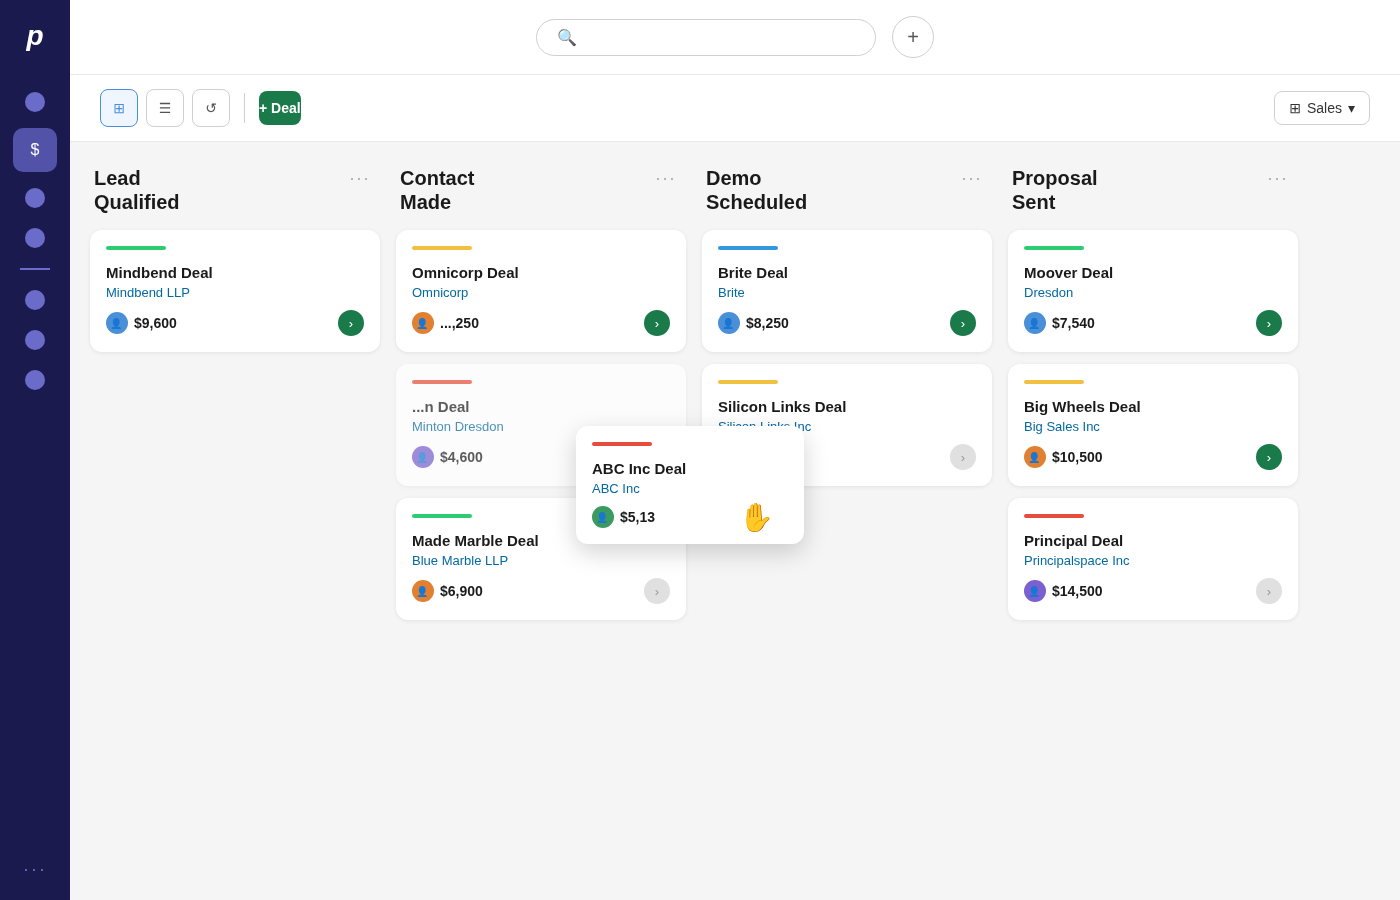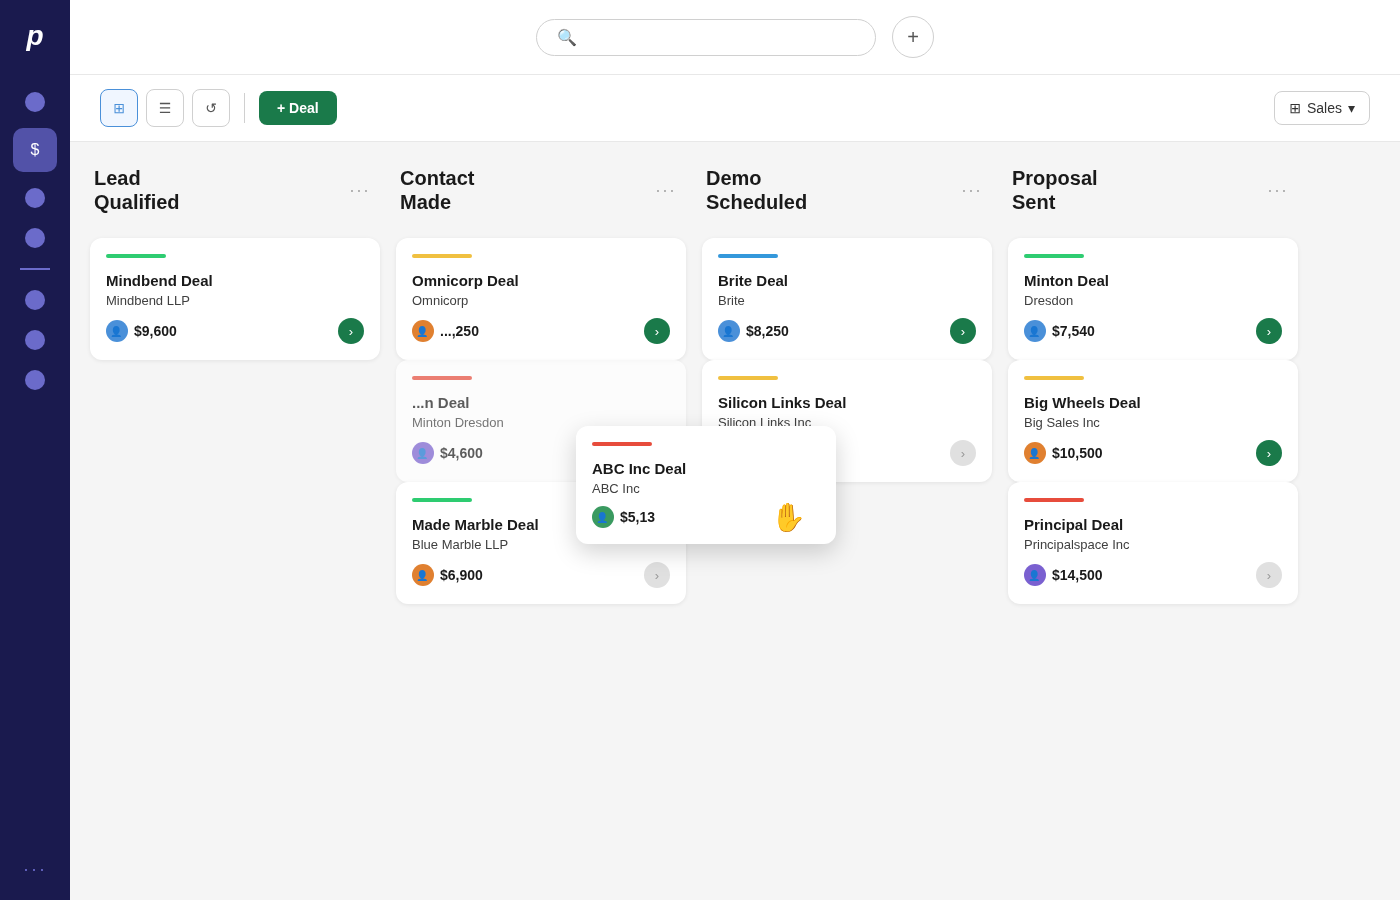--- a/index.html
+++ b/index.html
@@ -134,21 +134,21 @@
       width: 1px;
       height: 30px;
       background: #d0d0d0;
       margin: 0 6px;
     }
     .add-deal-btn {
       background: #1a7a4a;
       color: white;
       border: none;
       border-radius: 8px;
-      padding: 9px 18px;
+      padding: 9px 0;
       font-size: 14px;
       font-weight: 600;
       cursor: pointer;
       display: flex;
       align-items: center;
       gap: 6px;
     }
     .sales-filter {
       margin-left: auto;
       display: flex;
@@ -174,23 +174,23 @@
     }
 
     .column {
       width: 290px;
       flex-shrink: 0;
       margin-right: 16px;
       position: relative;
     }
     .column-header {
       display: flex;
-      align-items: center;
+      align-items: flex-start;
       justify-content: space-between;
-      margin-bottom: 24px;
+      margin-bottom: 16px;
       padding: 0 4px;
     }
     .column-title {
       font-size: 20px;
       font-weight: 700;
       color: #1a1a1a;
       line-height: 1.2;
     }
     .column-menu {
       color: #aaa;
@@ -198,20 +198,21 @@
       cursor: pointer;
       padding: 2px 6px;
       letter-spacing: 1px;
     }
 
     
     .card {
       background: white;
       border-radius: 12px;
       padding: 16px;
+      margin-bottom: 12px;
       box-shadow: 0 1px 4px rgba(0,0,0,0.08);
       position: relative;
       cursor: pointer;
     }
     .card-bar {
       height: 4px;
       border-radius: 2px;
       width: 60px;
       margin-bottom: 14px;
     }
@@ -221,21 +222,21 @@
     .bar-blue { background: #3498db; }
 
     .card-title {
       font-size: 15px;
       font-weight: 700;
       color: #1a1a1a;
       margin-bottom: 4px;
     }
     .card-company {
       font-size: 13px;
-      color: #404040;
+      color: #0369a1;
       margin-bottom: 10px;
     }
     .card-footer {
       display: flex;
       align-items: center;
       justify-content: space-between;
     }
     .card-amount {
       display: flex;
       align-items: center;
@@ -275,21 +276,21 @@
     .card-arrow-gray {
       background: #e0e0e0;
       color: #999;
     }
 
     
     .card-dragging {
       position: absolute;
       left: 180px;
       top: 260px;
-      width: 260px;
+      width: 228px;
       background: white;
       border-radius: 12px;
       padding: 16px;
       box-shadow: 0 8px 24px rgba(0,0,0,0.18);
       z-index: 100;
       cursor: grabbing;
     }
     .cursor-hand {
       position: absolute;
       right: 30px;
@@ -459,21 +460,21 @@
     </div>
 
     <div class="column">
       <div class="column-header">
         <div class="column-title">Proposal<br>Sent</div>
         <div class="column-menu">···</div>
       </div>
 
       <div class="card">
         <div class="card-bar bar-green"></div>
-        <div class="card-title">Minton Deal</div>
+        <div class="card-title">Moover Deal</div>
         <div class="card-company">Dresdon</div>
         <div class="card-footer">
           <div class="card-amount">
             <div class="avatar avatar-blue">👤</div>
             <span>$7,540</span>
           </div>
           <div class="card-arrow">›</div>
         </div>
       </div>
 

